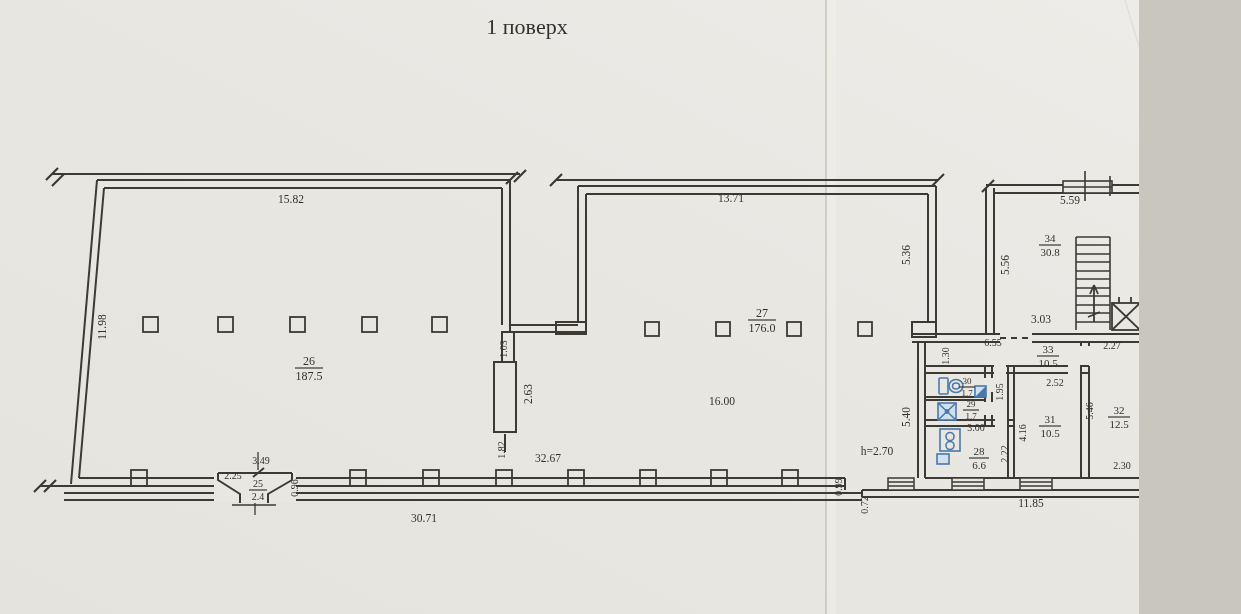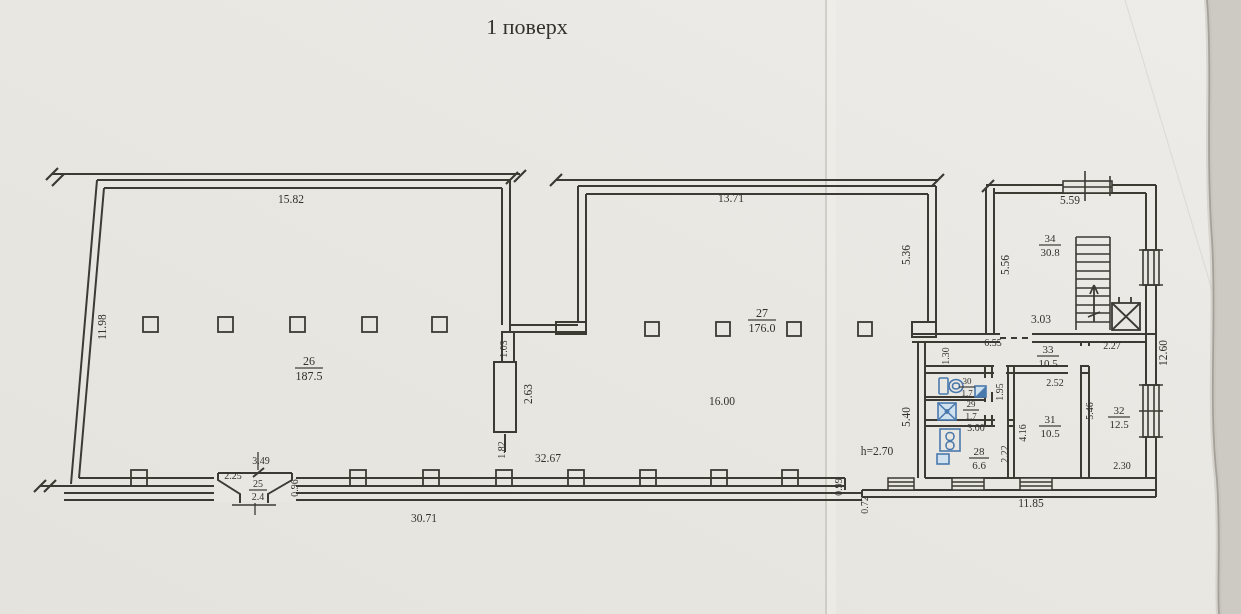--- a/index.html
+++ b/index.html
@@ -1,16 +1,16 @@
 <!DOCTYPE html>
 <html><head>
 <meta charset="utf-8">
 <style>
   html,body{margin:0;padding:0;background:#c9c6c0;}
-  .page{position:relative;width:1241px;height:614px;overflow:hidden;
+  .page{position:relative;width:1139px;height:614px;overflow:hidden;
         font-family:"Liberation Serif","DejaVu Serif",serif;}
   svg{position:absolute;left:0;top:0;}
   .ink{stroke:#3c3a33;fill:none;}
   text{fill:#33312b;}
 </style>
 </head>
 <body>
 
 <div class="page">
 <svg width="1241" height="614" viewBox="0 0 1241 614">

